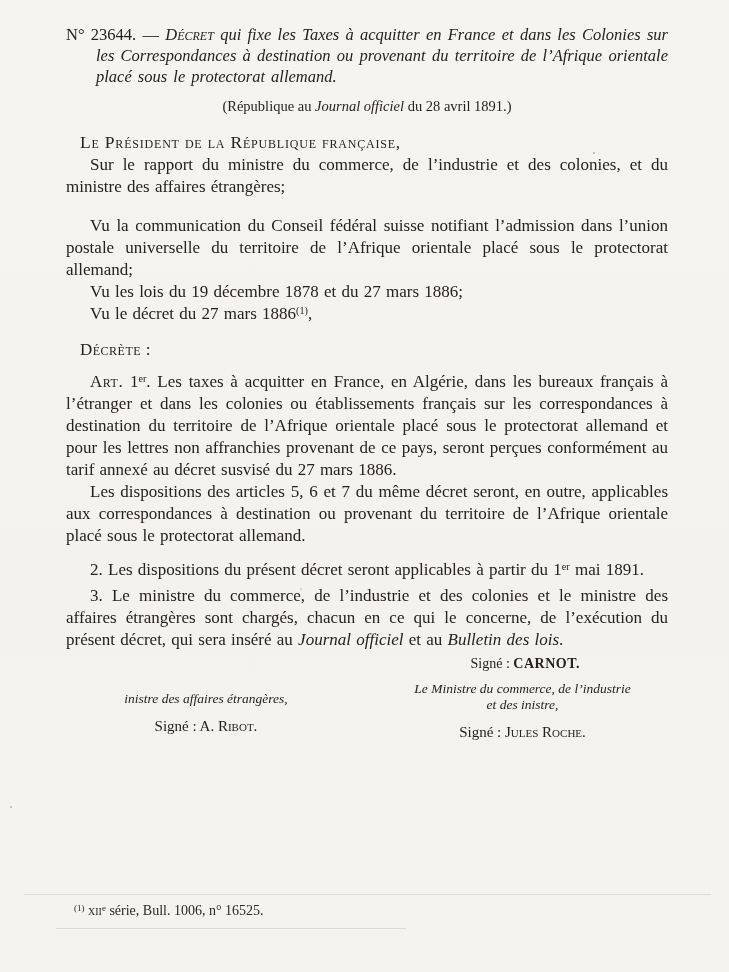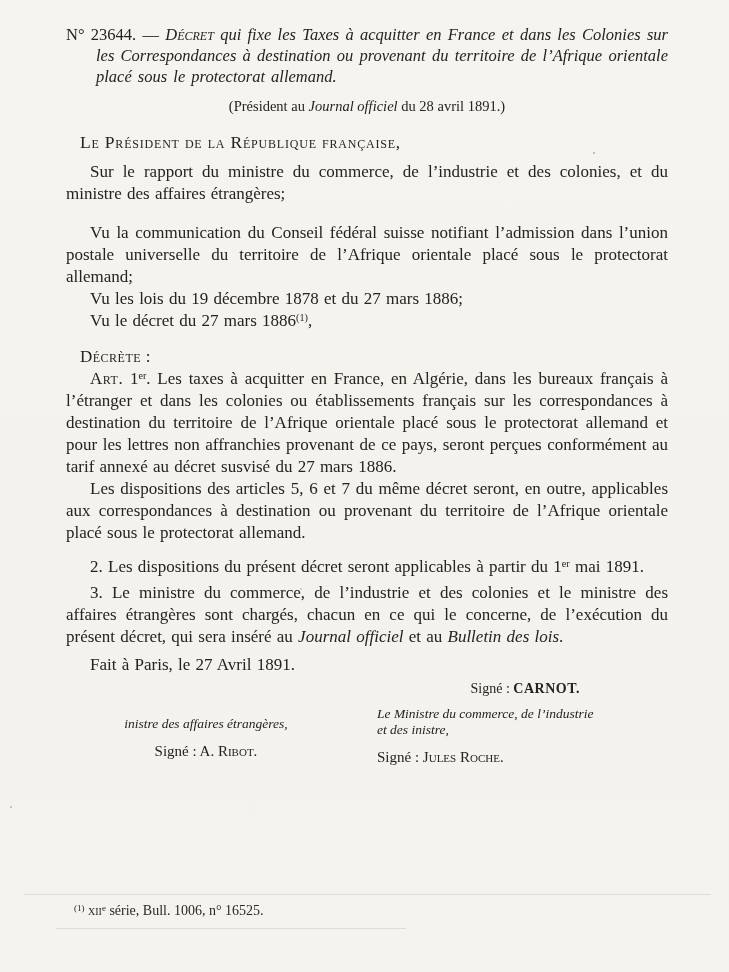--- a/index.html
+++ b/index.html
@@ -53,24 +53,24 @@
     margin-top: 14px;
     font-size: 17.5px;
     letter-spacing: 0.8px;
     text-indent: 14px;
   }
   .para {
     text-align: justify;
     text-indent: 24px;
     word-spacing: 1px;
   }
-  .mt8  { margin-top: 8px; }
+  .mt8  { margin-top: 1px; }
   .mt3  { margin-top: 17px; }
   .mt12 { margin-top: 12px; }
-  .mt10 { }
+  .mt10 { margin-top: 10px; }
   .mt6  { margin-top: 6px; }
   .mt4  { margin-top: 4px; }
   .decrete {
     margin-top: 14px;
     text-indent: 14px;
     letter-spacing: 0.5px;
   }
   .art-label { letter-spacing: 0.5px; }
   .sig-carnot-row {
     text-align: right;
@@ -78,21 +78,21 @@
     margin-top: 2px;
     font-size: 14px;
   }
   .caps-name { font-weight: bold; font-weight: 600; letter-spacing: 0.5px; }
   .sig-columns {
     display: flex;
     margin-top: 6px;
     gap: 31px;
   }
   .sig-col-left  { width: 280px; text-align: center; padding-top: 10px; }
-  .sig-col-right { flex: 1; text-align: left; }
+  .sig-col-right { flex: 1; text-align: center; }
   .sig-title {
     font-style: italic;
     font-size: 13.5px;
     line-height: 16px;
   }
   .sig-signed {
     font-size: 15px;
     margin-top: 8px;
   }
   .footnote {
@@ -122,21 +122,21 @@
   .speck-4 { left: 10px;  top: 806px; width: 2px; height: 2px; background: rgba(40,36,30,0.3); }
 </style>
 </head>
 <body>
 
 <div class="page">
 
   <p class="heading"><span class="roman">N° 23644. — </span><i><span class="sc">Décret</span><span> qui fixe les Taxes à acquitter en France et dans les Colonies sur les Correspondances à destination ou provenant du territoire de l’Afrique orientale placé sous le protectorat allemand.</span></i></p>
 
 
-  <p class="promulgation"><span>(Président au </span><i>Journal officiel</i><span> du 28 avril 1891.)</span></p>
+  <p class="promulgation"><span>(République au </span><i>Journal officiel</i><span> du 28 avril 1891.)</span></p>
 
   <p class="president sc">Le Président de la République française,</p>
 
   <p class="para mt8">Sur le rapport du ministre du commerce, de l’industrie et des colonies, et du ministre des affaires étrangères;</p>
 
   <p class="para mt3">Vu la communication du Conseil fédéral suisse notifiant l’admission dans l’union postale universelle du territoire de l’Afrique orientale placé sous le protectorat allemand;</p>
 
   <p class="para">Vu les lois du 19 décembre 1878 et du 27 mars 1886;</p>
 
   <p class="para"><span>Vu le décret du 27 mars 1886</span><sup>(1)</sup><span>,</span></p>
@@ -144,21 +144,20 @@
   <p class="decrete sc">Décrète :</p>
 
   <p class="para mt10"><span class="sc art-label">Art.</span><span> 1</span><sup>er</sup><span>. Les taxes à acquitter en France, en Algérie, dans les bureaux français à l’étranger et dans les colonies ou établissements français sur les correspondances à destination du territoire de l’Afrique orientale placé sous le protectorat allemand et pour les lettres non affranchies provenant de ce pays, seront perçues conformément au tarif annexé au décret susvisé du 27 mars 1886.</span></p>
 
   <p class="para">Les dispositions des articles 5, 6 et 7 du même décret seront, en outre, applicables aux correspondances à destination ou provenant du territoire de l’Afrique orientale placé sous le protectorat allemand.</p>
 
   <p class="para mt12"><span>2. Les dispositions du présent décret seront applicables à partir du 1</span><sup>er</sup><span> mai 1891.</span></p>
 
   <p class="para mt4"><span>3. Le ministre du commerce, de l’industrie et des colonies et le ministre des affaires étrangères sont chargés, chacun en ce qui le concerne, de l’exécution du présent décret, qui sera inséré au </span><i>Journal officiel</i><span> et au </span><i>Bulletin des lois</i><span>.</span></p>
 
-  <p class="para mt6">Fait à Paris, le 27 Avril 1891.</p>
 
   <div class="sig-carnot-row"><span>Signé : </span><span class="caps-name">CARNOT.</span></div>
 
   <div class="sig-columns">
     <div class="sig-col-left">
       <div class="sig-title">inistre des affaires étrangères,</div>
       <div class="sig-signed"><span>Signé : A. </span><span class="sc">Ribot.</span></div>
     </div>
     <div class="sig-col-right">
       <div class="sig-title">Le Ministre du commerce, de l’industrie</div>

